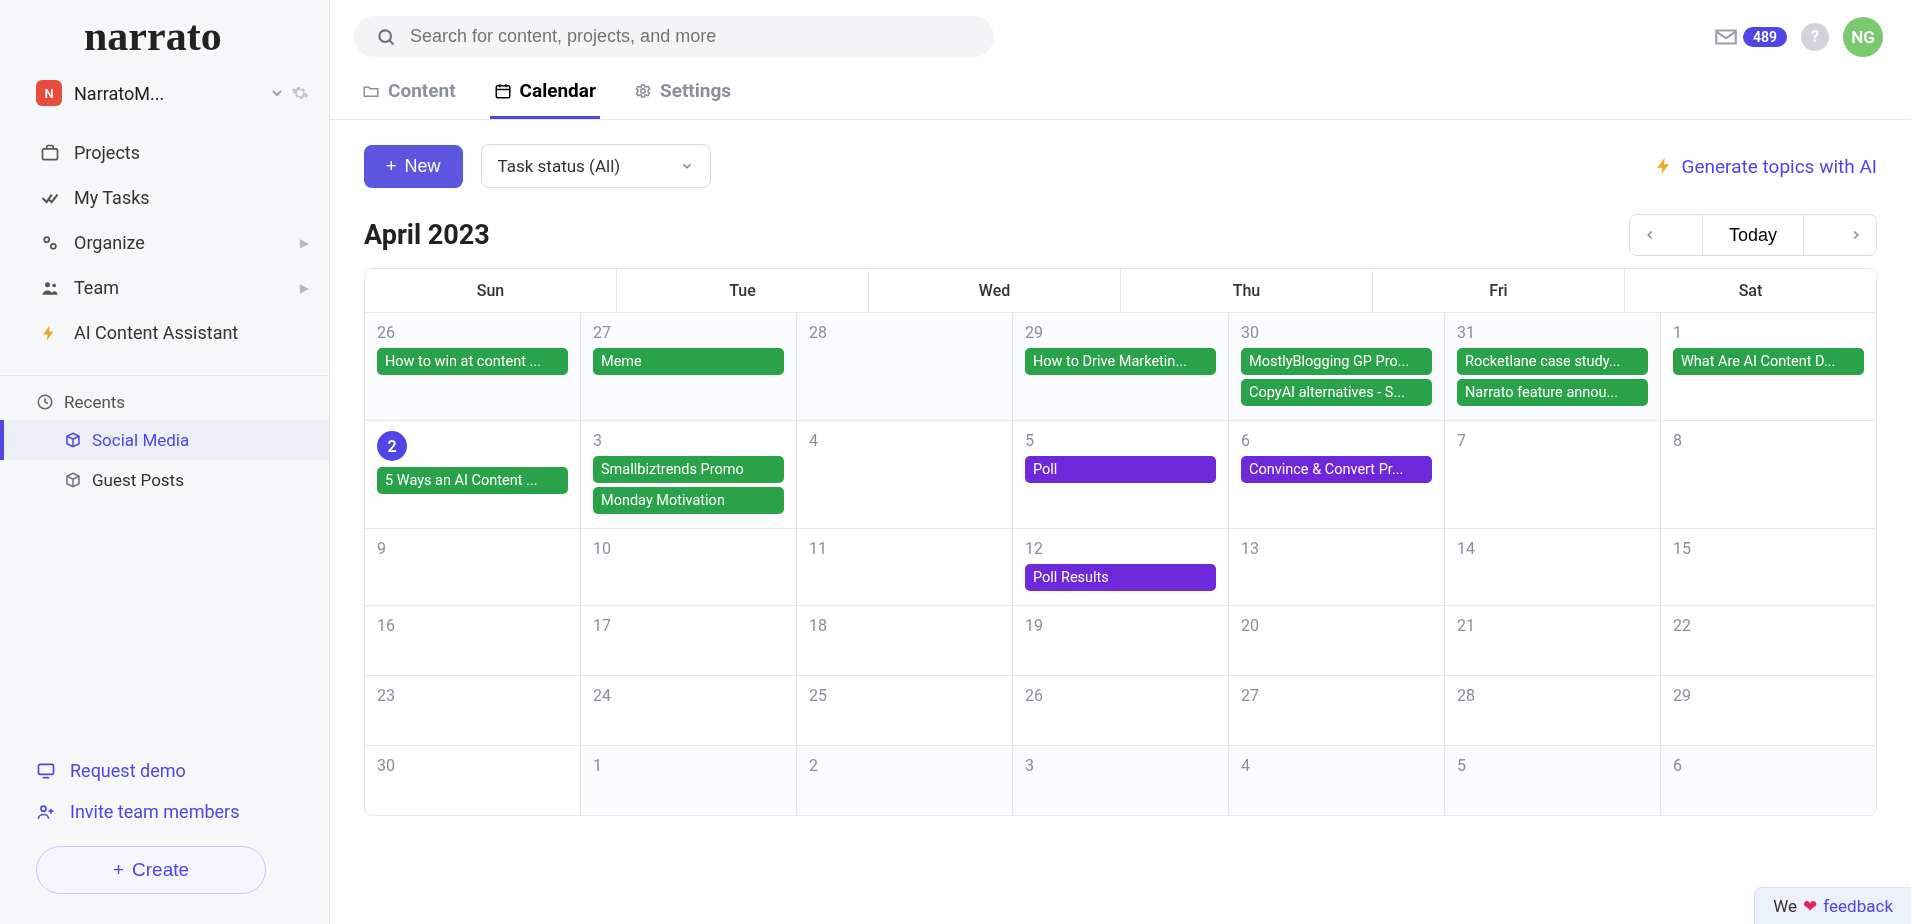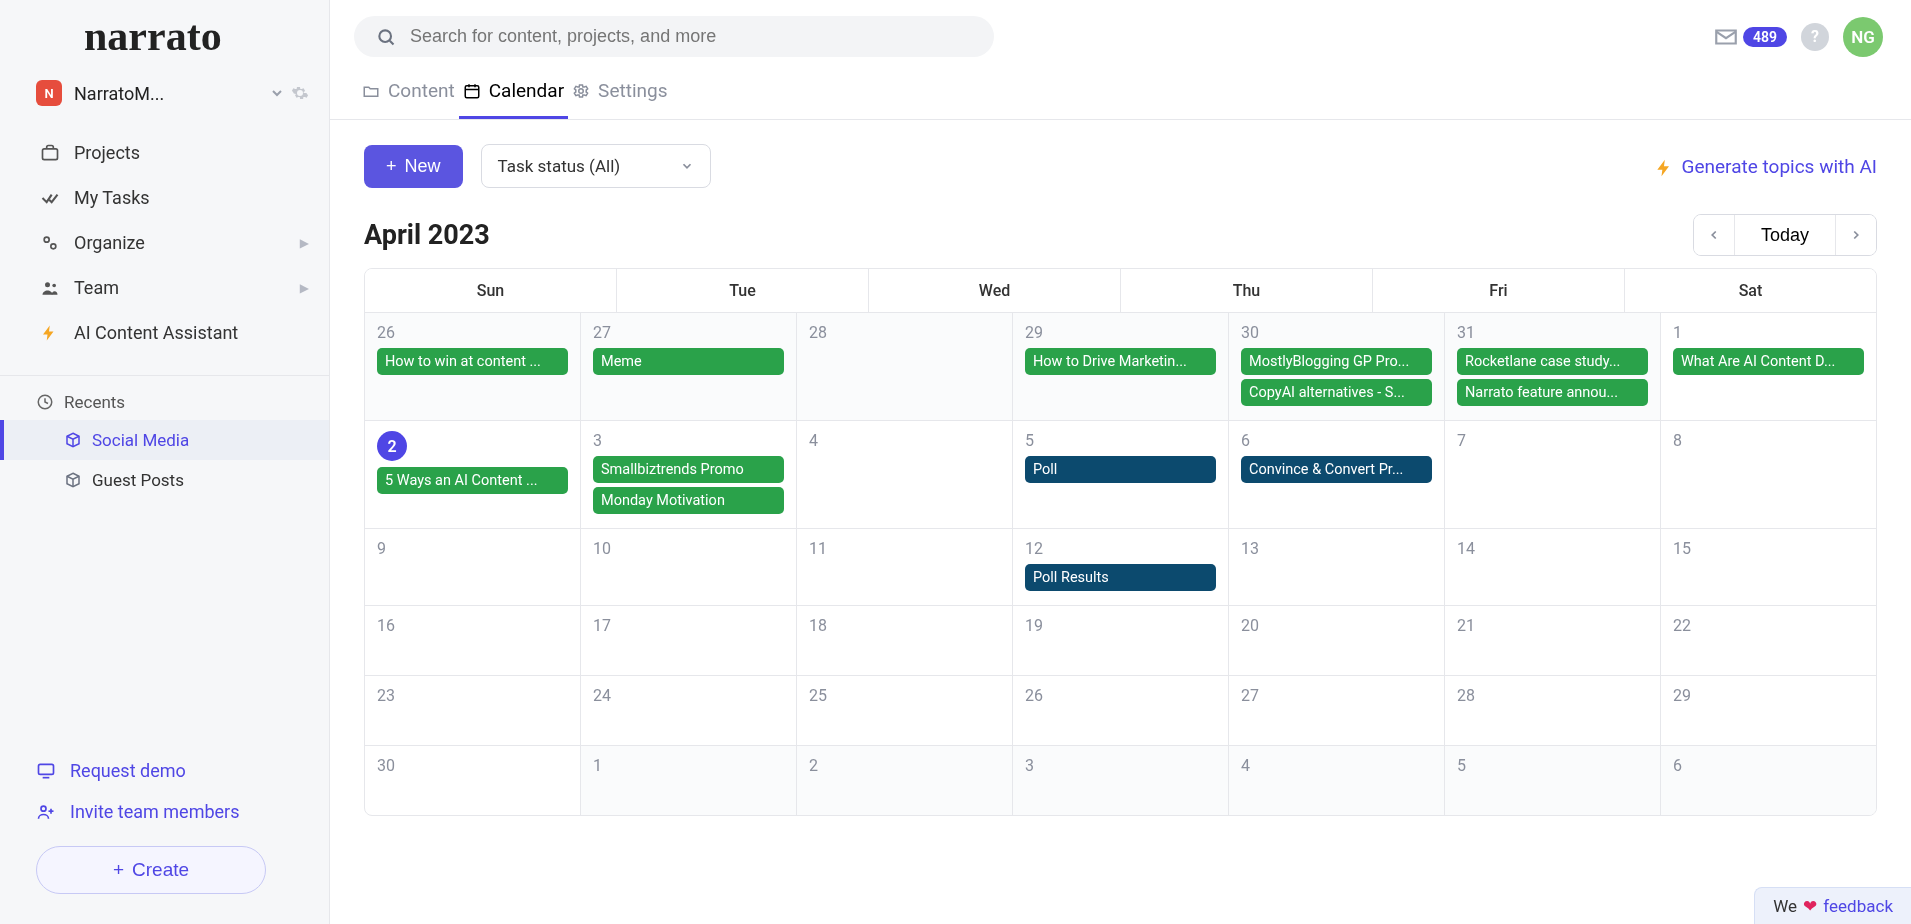--- a/index.html
+++ b/index.html
@@ -150,20 +150,22 @@
     width: 40px; height: 40px;
     background: #7bc96f; border-radius: 50%;
     color: #fff; display: flex; align-items: center; justify-content: center;
     font-weight: 600; font-size: 17px;
   }
 
   .tabs {
     display: flex; align-items: center;
     padding: 0 28px;
     border-bottom: 1px solid #e6e7eb;
+    gap: 30px;
+    font-weight: bold;
   }
   .tab {
     display: flex; align-items: center;
     padding: 10px 4px 14px;
     color: #8a8f9c;
     font-size: 19px;
     cursor: pointer;
     border-bottom: 3px solid transparent;
   }
   .tab .icon { margin-right: 8px; }
@@ -189,37 +191,38 @@
     padding: 11px 16px;
     font-size: 17px;
     display: flex; align-items: center;
     width: 230px;
     background: #fff;
     cursor: pointer;
   }
   .status-select .chev { margin-left: auto; color: #8a8f9c; font-size: 12px; }
   .toolbar-spacer { flex: 1; }
   .gen-link {
-    display: flex; align-items: flex-end;
+    display: flex; align-items: center;
     color: #4f46e5; font-size: 19px;
     cursor: pointer;
   }
   .gen-link .bolt { color: #f5a623; margin-right: 8px; }
 
   .cal-header {
     display: flex; align-items: center;
     padding: 16px 34px 12px;
   }
   .cal-title { font-size: 27px; font-weight: 700; color: #222; }
   .cal-header-spacer { flex: 1; }
   .cal-nav {
     display: flex; align-items: center;
     border: 1px solid #d9dbe2;
     border-radius: 8px;
     overflow: hidden;
+    gap: 32px;
   }
   .cal-nav-btn {
     border: none; background: #fff;
     color: #8a8f9c;
     width: 40px; height: 40px;
     display: flex; align-items: center; justify-content: center;
     cursor: pointer;
     font-size: 16px;
   }
   .cal-nav-today {
@@ -278,21 +281,21 @@
     color: #fff;
     border-radius: 5px;
     padding: 5px 8px;
     font-size: 14.5px;
     margin-bottom: 4px;
     white-space: nowrap;
     overflow: hidden;
     text-overflow: ellipsis;
     cursor: pointer;
   }
-  .event.red { background: #0c4a6e; }
+  .event.red { background: #6d28d9; }
 
   .feedback {
     position: fixed;
     right: 0; bottom: 0;
     background: #edf1fb;
     border: 1px solid #d6dff5;
     border-bottom: none; border-right: none;
     border-radius: 8px 0 0 0;
     padding: 8px 18px;
     display: flex; align-items: center;

